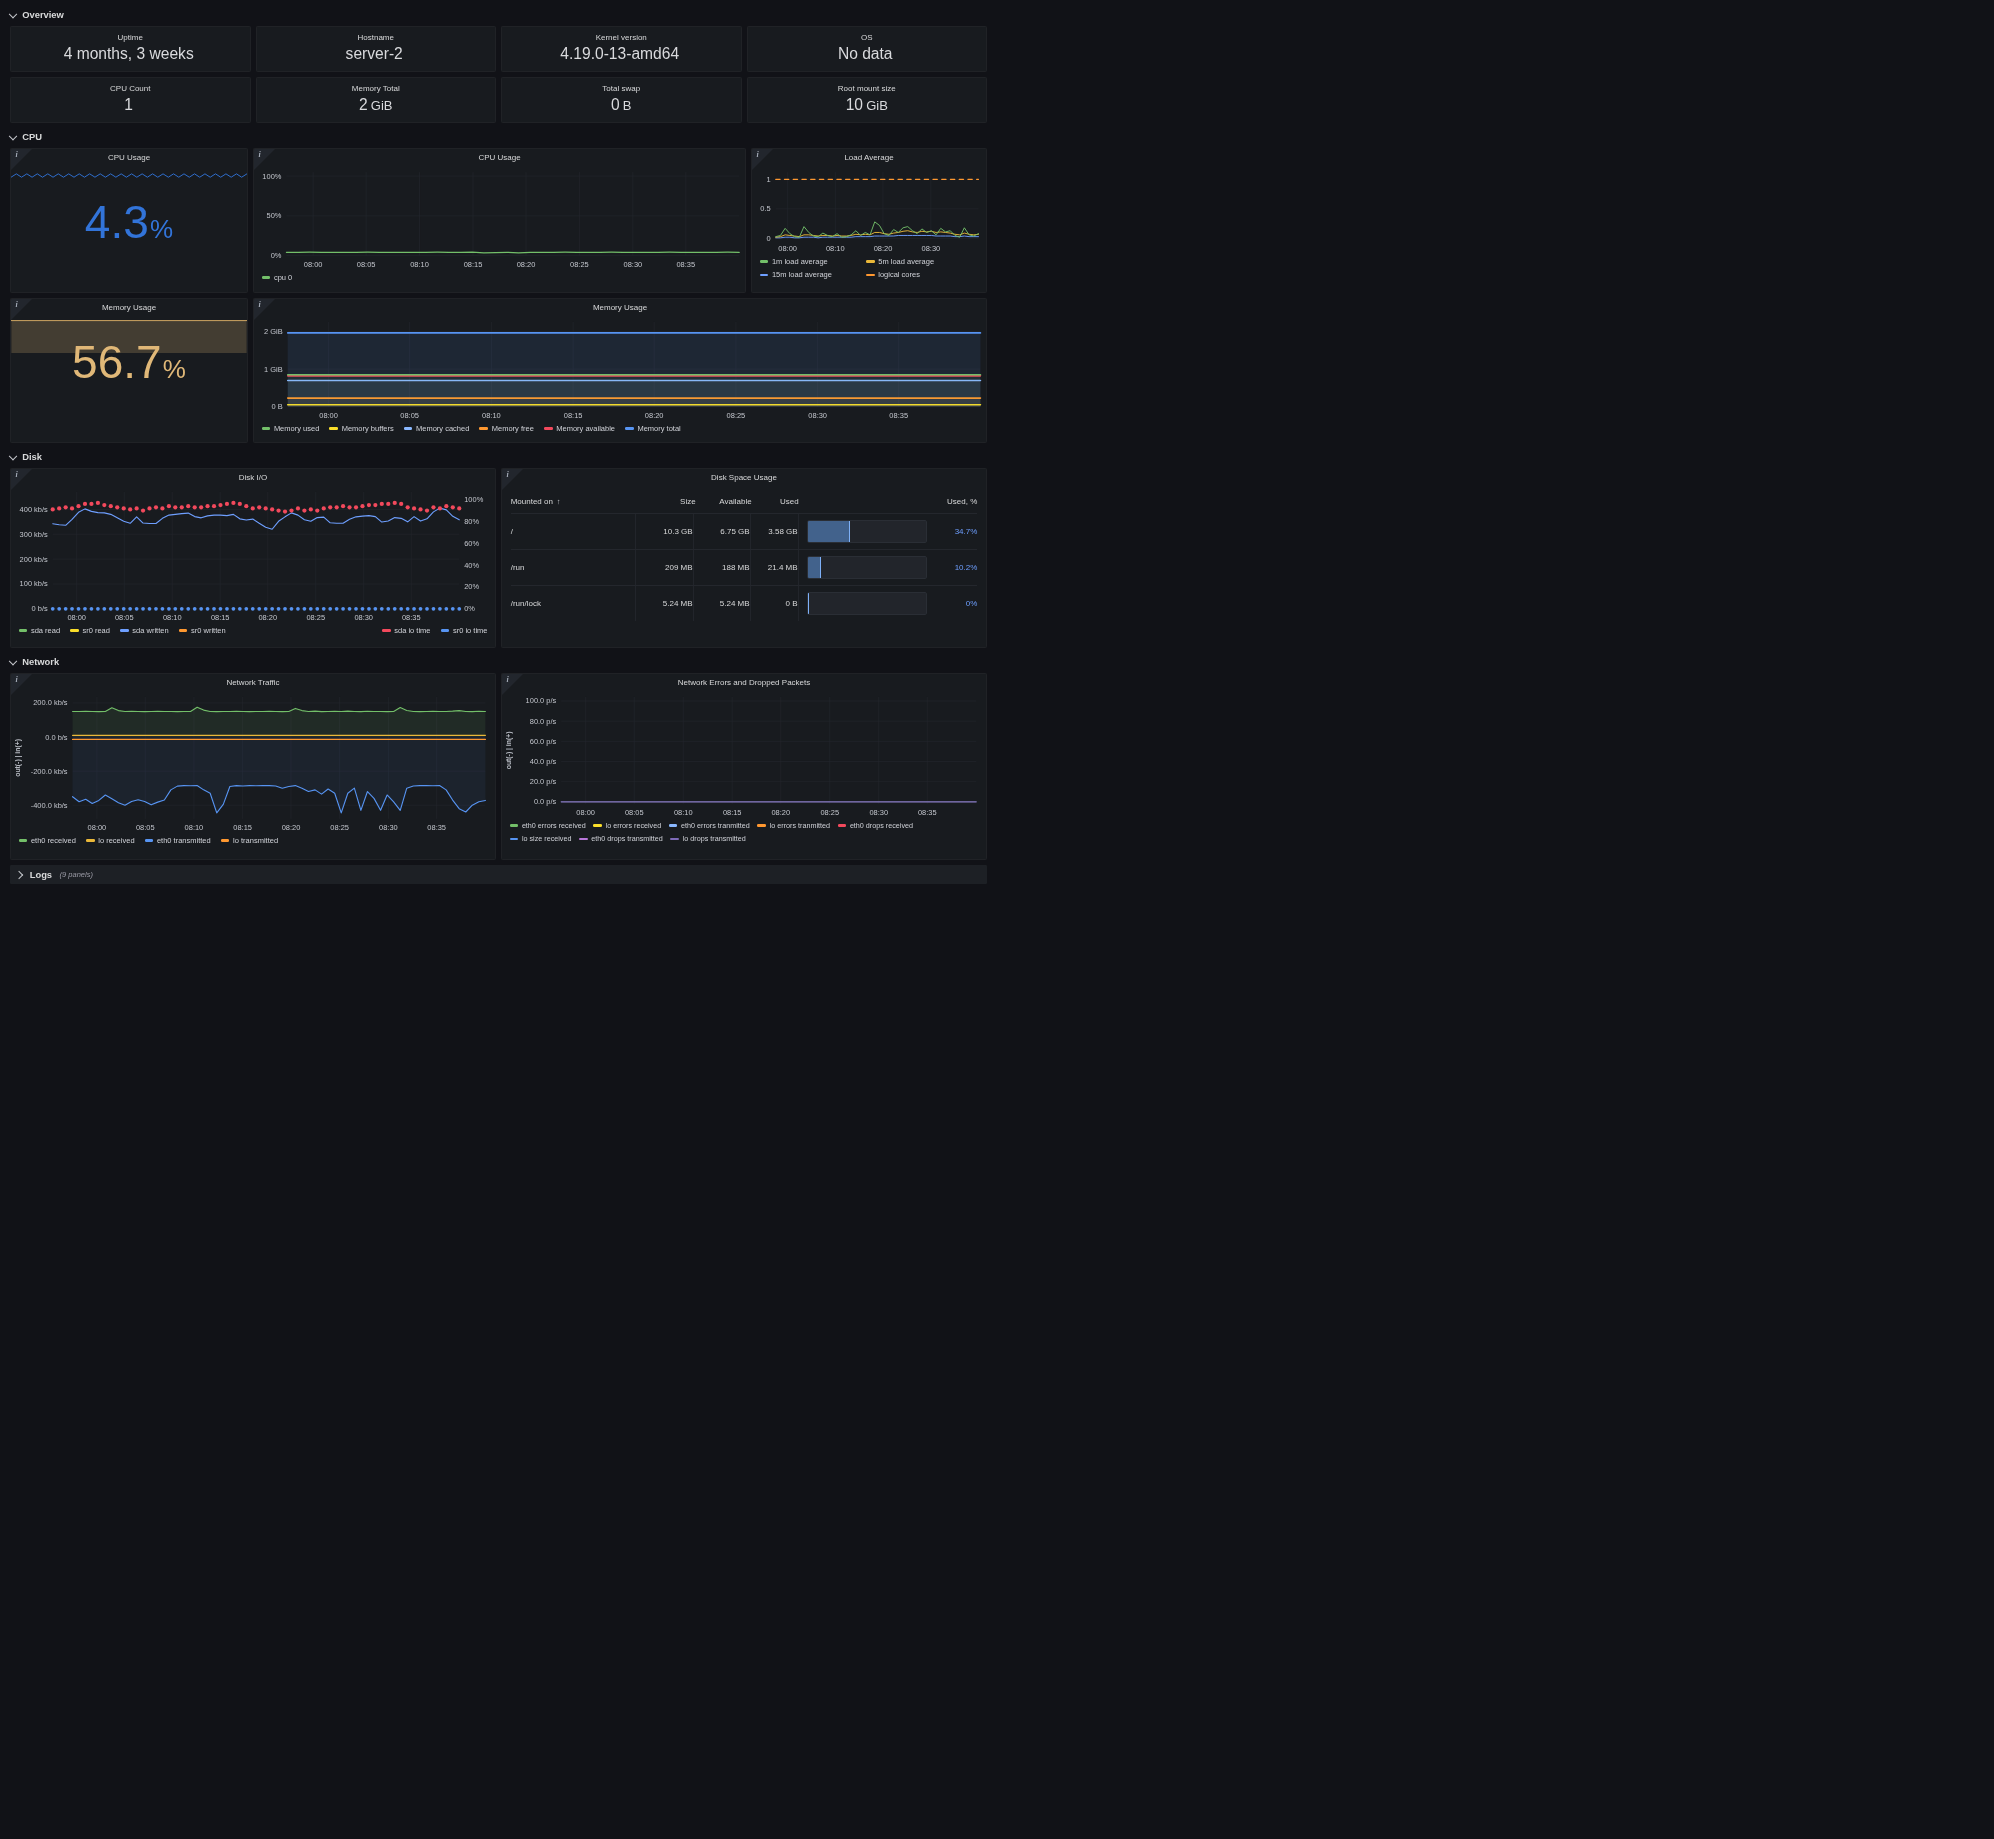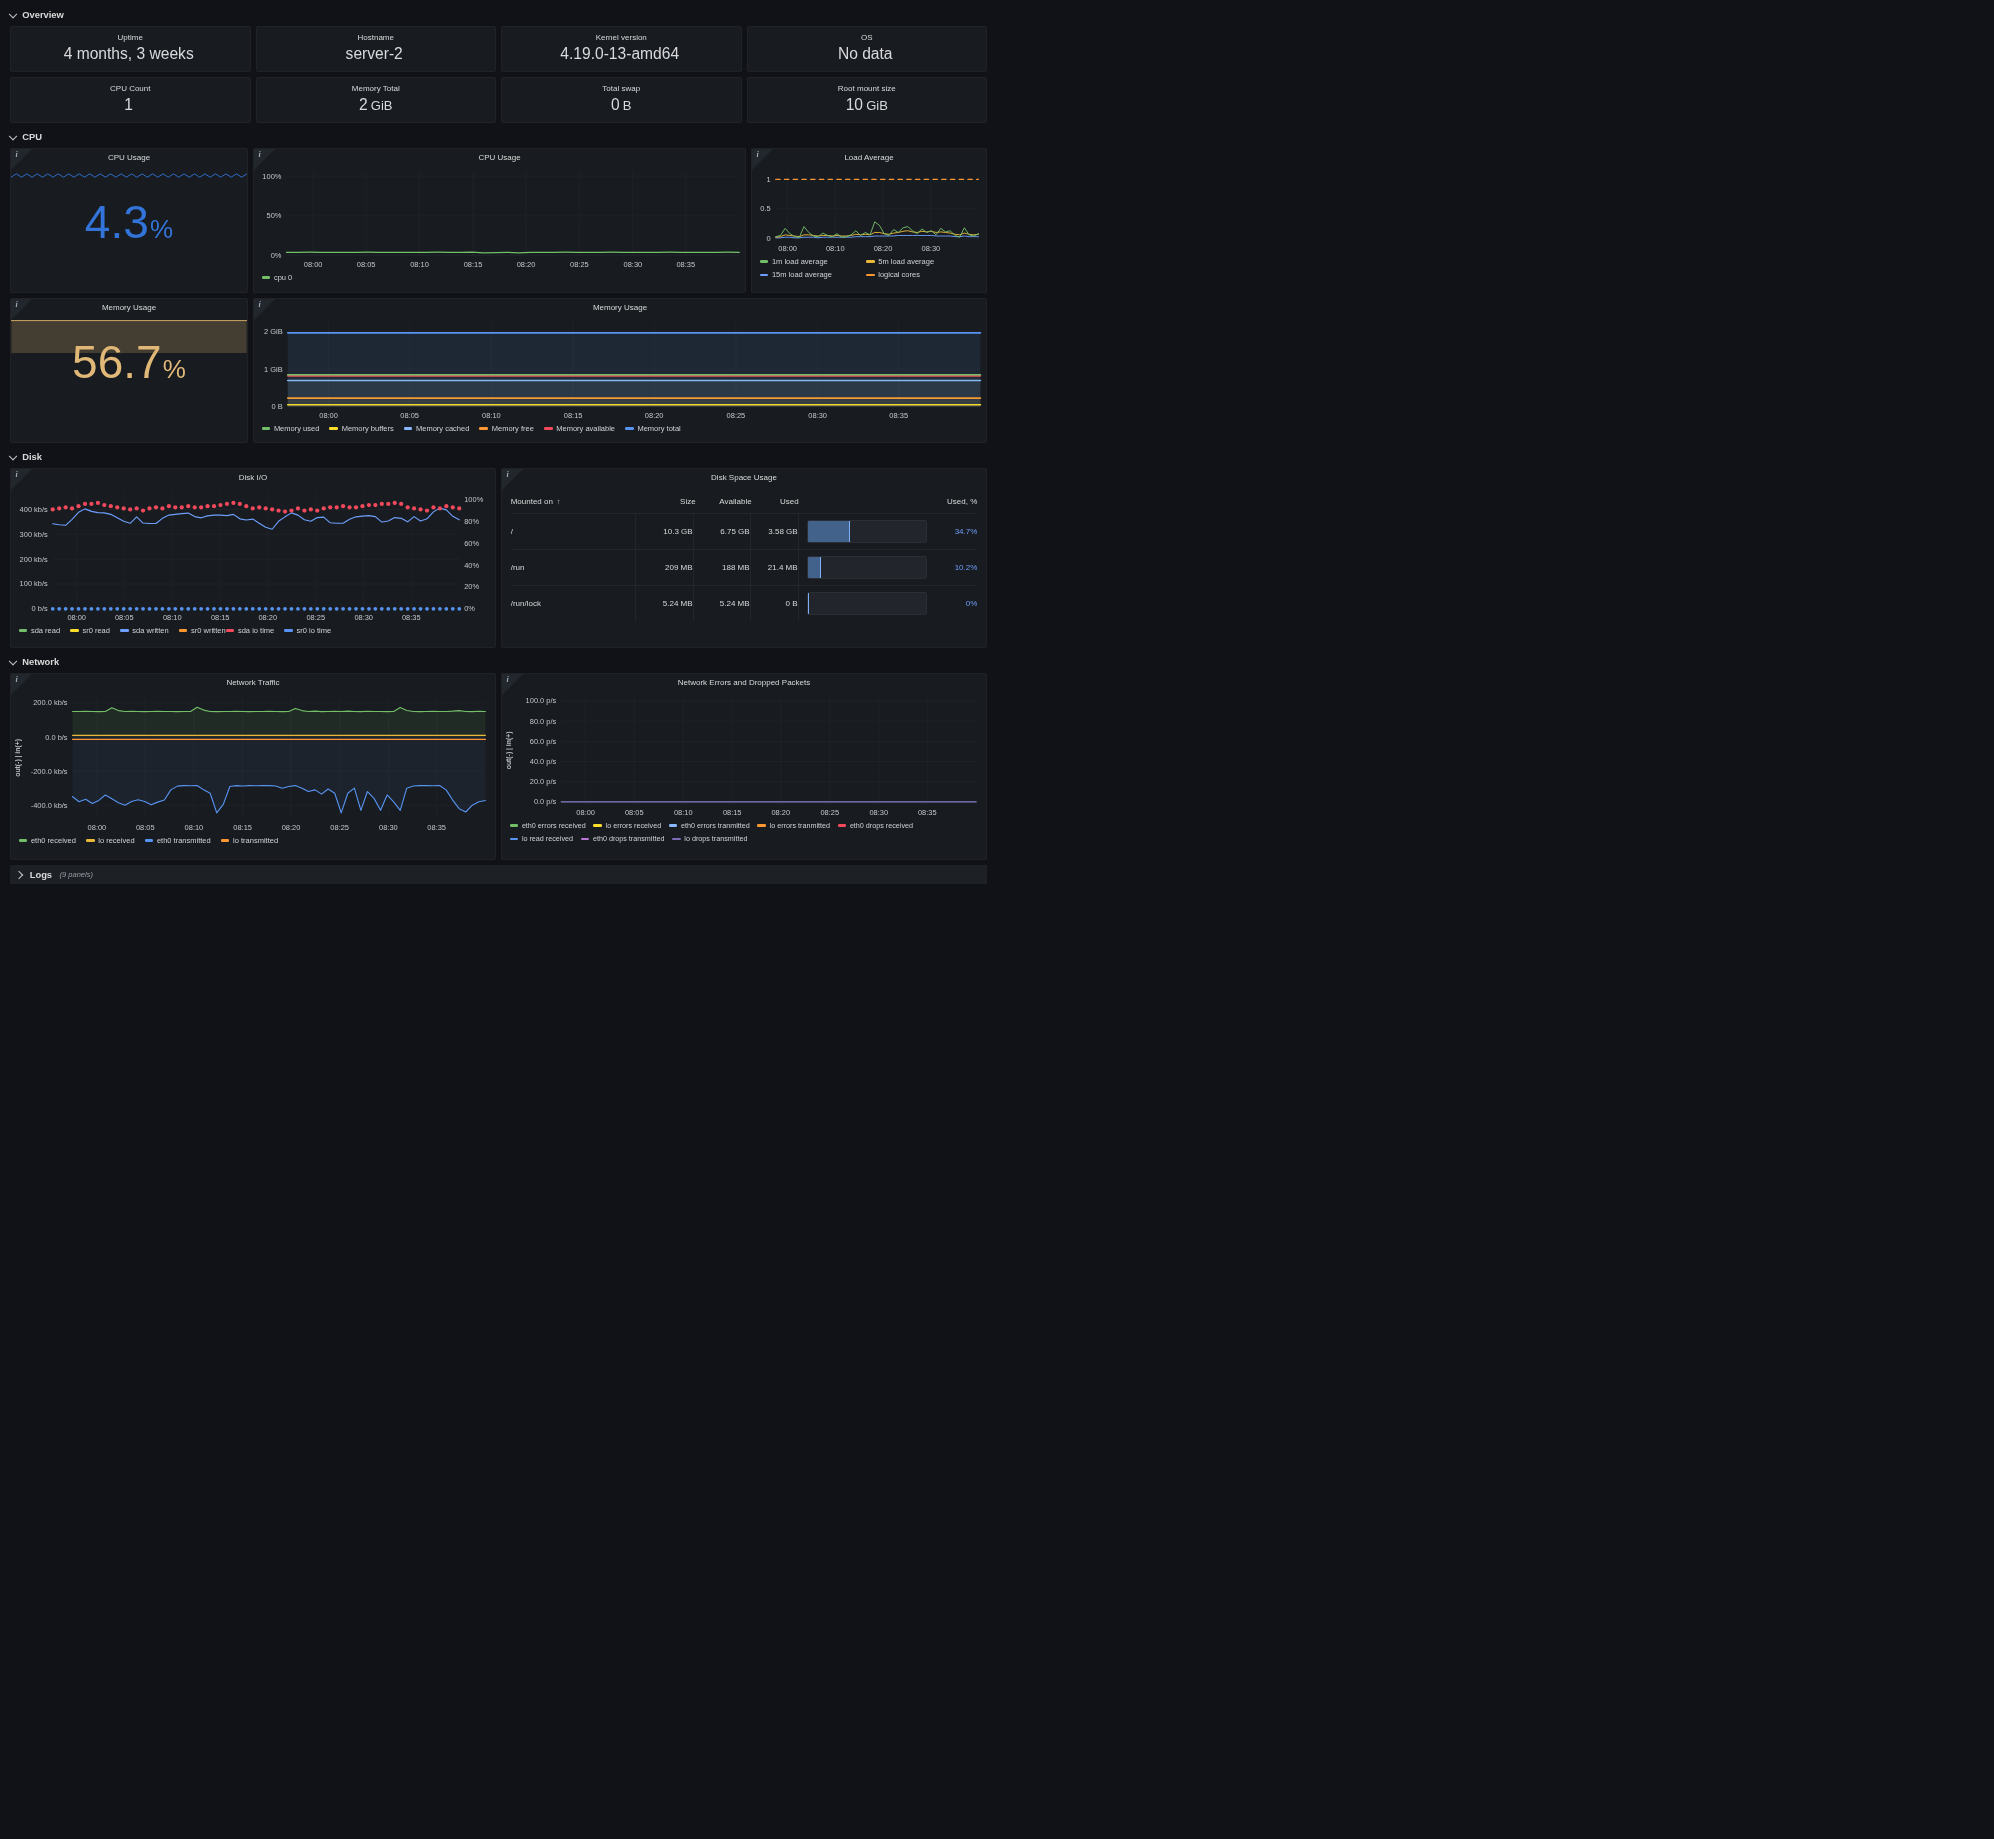--- a/index.html
+++ b/index.html
@@ -35,21 +35,21 @@
   .ch-mem{height:106px;}
   .ch-disk{height:138px;}
   .ch-net{height:143px;}
   .ch-err{height:128px;}
   .tall285{height:178px;}
   .tall296{height:185px;}
   .legend{display:flex;flex-wrap:wrap;column-gap:10px;row-gap:4.4px;padding:1.2px 7.5px 5px;font-size:7.5px;color:#d0d2d8;align-items:center;}
   .legend .li{display:inline-flex;align-items:center;gap:3.7px;cursor:pointer;white-space:nowrap;}
   .legend .sw{width:8.7px;height:2.5px;border-radius:1.2px;display:inline-block;}
   .legend.cols2 .li{width:44%;}
-  .legsplit{display:flex;justify-content:flex-start;padding:1.2px 7.5px 5px;}
+  .legsplit{display:flex;justify-content:space-between;padding:1.2px 7.5px 5px;}
   .legsplit .legend{padding:0;}
   .legend.tight{column-gap:7.5px;font-size:7.2px;}
   
   .dtable{padding:3.7px 8.7px 0;font-size:8px;}
   .dhead{display:flex;align-items:center;height:22.4px;color:#d8d9da;font-weight:400;}
   .drow{display:flex;align-items:center;height:35px;border-top:0.6px solid #24272d;color:#d8d9da;}
   .c-mount{flex:1;display:flex;align-items:center;gap:3.7px;}
   .c-size{width:57px;text-align:right;}
   .c-avail{width:56px;text-align:right;}
   .c-used{width:47px;text-align:right;}
@@ -713,21 +713,21 @@
           <span class="li">
             <i class="sw" style="background: rgb(255, 152, 48);"></i>
             <span>lo errors tranmitted</span>
           </span>
           <span class="li">
             <i class="sw" style="background: rgb(242, 73, 92);"></i>
             <span>eth0 drops received</span>
           </span>
           <span class="li">
             <i class="sw" style="background: rgb(87, 148, 242);"></i>
-            <span>lo read received</span>
+            <span>lo size received</span>
           </span>
           <span class="li">
             <i class="sw" style="background: rgb(184, 119, 217);"></i>
             <span>eth0 drops transmitted</span>
           </span>
           <span class="li">
             <i class="sw" style="background: rgb(126, 107, 184);"></i>
             <span>lo drops transmitted</span>
           </span>
         </div>

